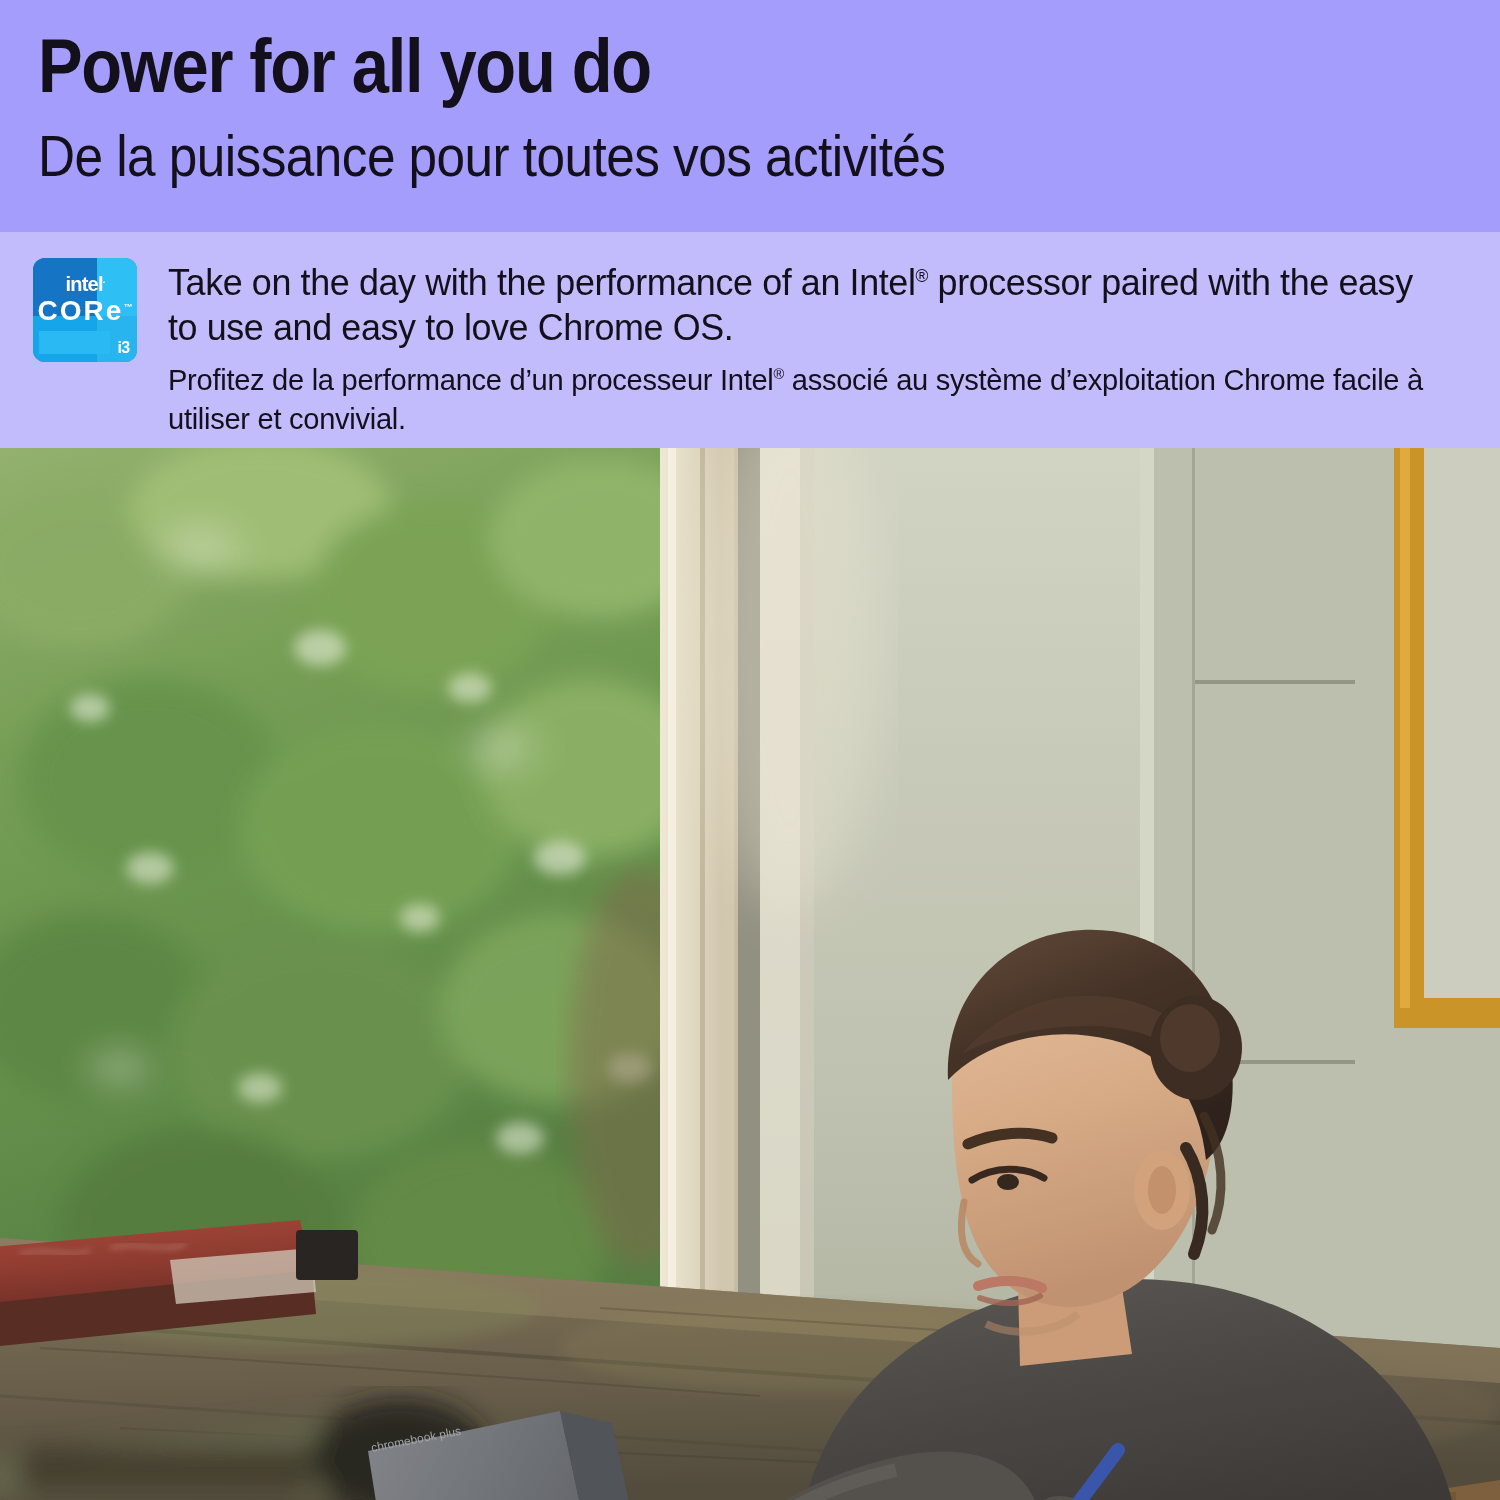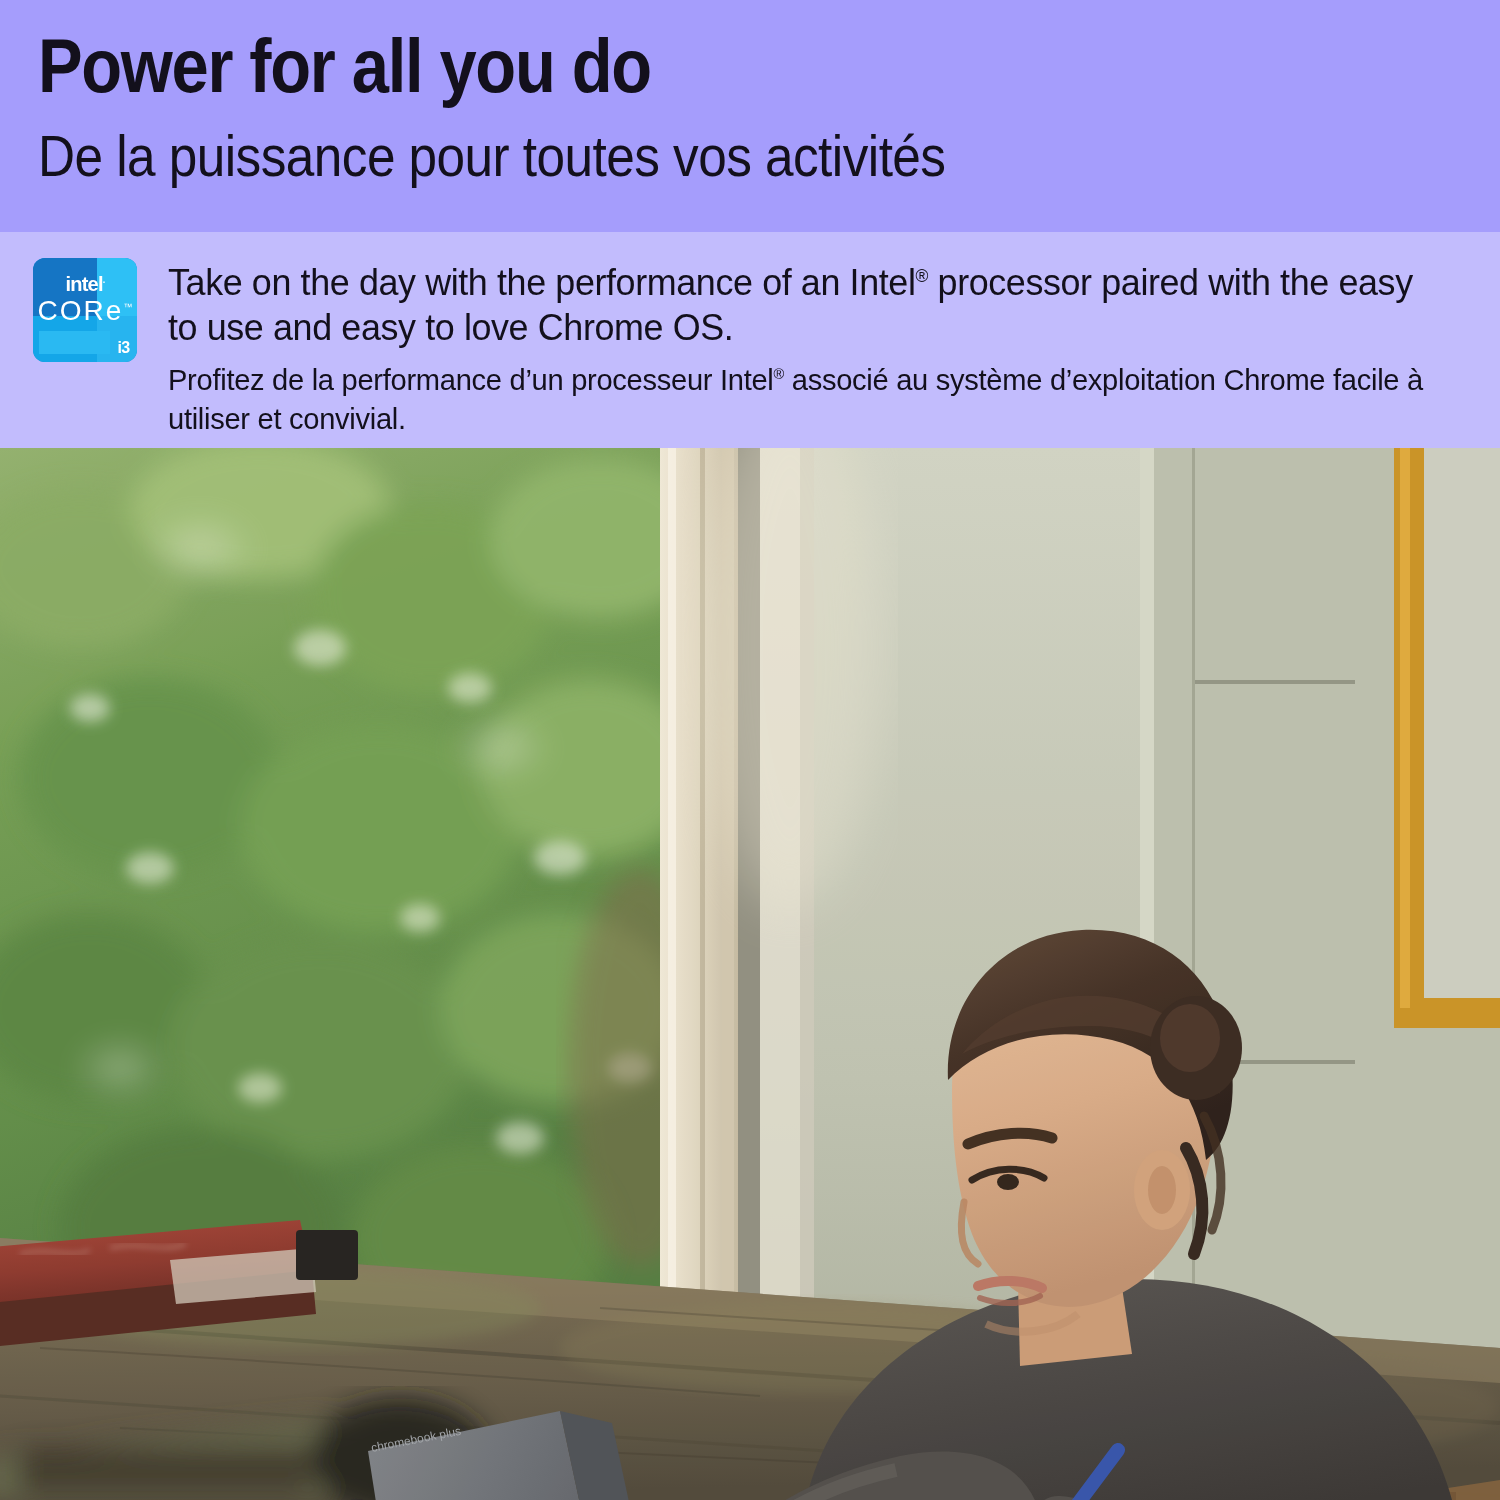--- a/index.html
+++ b/index.html
@@ -50,21 +50,21 @@
   .badge-intel {
     position:absolute; left:0; top:14%; width:100%;
     text-align:center; color:#ffffff;
     font-size:20px; font-weight:700; letter-spacing:-0.8px;
     font-family:"Liberation Sans", sans-serif;
   }
   .badge-intel sup { font-size:9px; vertical-align:super; }
   .badge-core {
     position:absolute; left:0; top:36%; width:100%;
     text-align:center; color:#ffffff;
-    font-size:28px; font-weight:400; letter-spacing:2px;
+    font-size:28px; font-weight:700; letter-spacing:2px;
   }
   .badge-core sup { font-size:9px; vertical-align:super; letter-spacing:0; }
   .badge-i3 {
     position:absolute; right:7%; bottom:5%;
     color:#ffffff; font-size:16px; font-weight:700; letter-spacing:-0.5px;
   }
 
   
   .copy-en {
     position:absolute; left:168px; top:22px; width:1300px;

